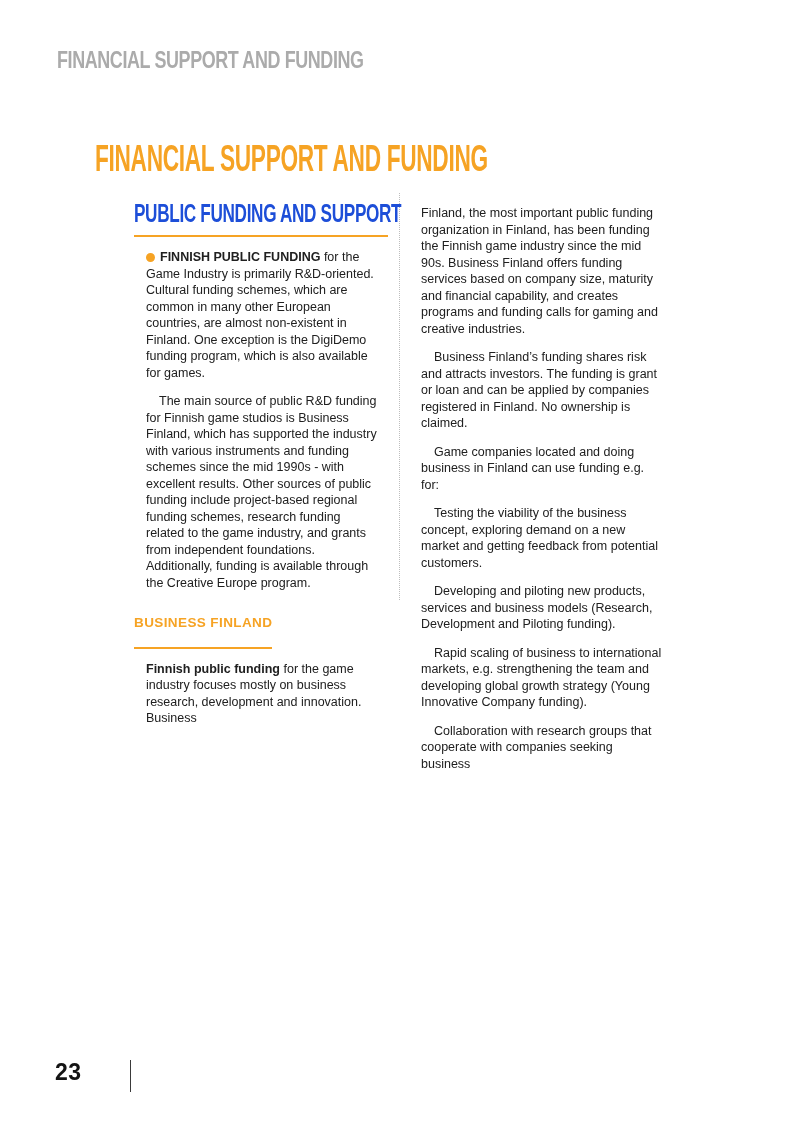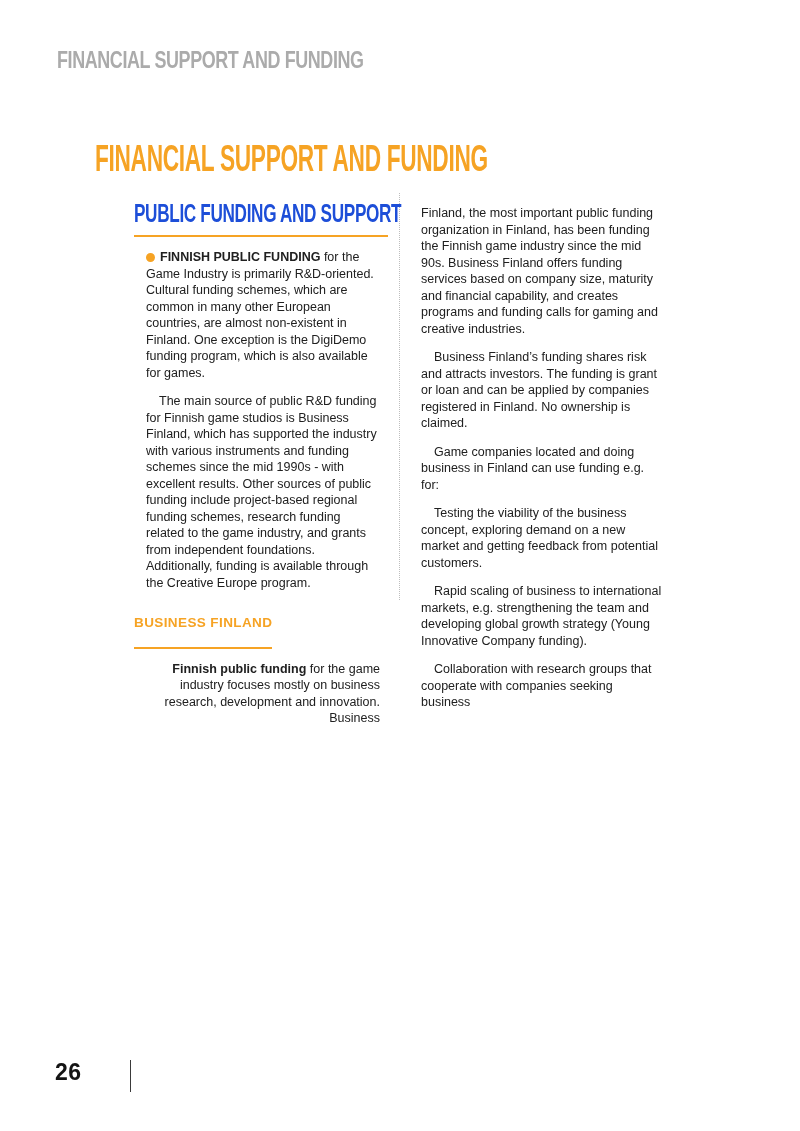--- a/index.html
+++ b/index.html
@@ -54,21 +54,21 @@
   .bullet {
     display: inline-block; width: 9px; height: 9px; border-radius: 50%;
     background: #f6a324; margin-right: 5px; vertical-align: -0.5px;
   }
 
   .subheading {
     display: inline-block; color: #f6a324; font-weight: bold; font-size: 13.5px;
     letter-spacing: 0.4px; margin-top: 12px; padding-bottom: 15px;
     border-bottom: 2px solid #f6a324;
   }
-  .sub-para { margin-top: 6px; text-align: right; }
+  .sub-para { margin-top: 6px; }
 
   
   .footer-pagenum {
     position: absolute; left: 55px; top: 1059px; font-size: 23px; font-weight: bold;
     color: #141414; letter-spacing: 0.5px;
   }
   .footer-divider {
     position: absolute; left: 130px; top: 1060px; width: 1px; height: 32px; background: #3a3a3a;
   }
   .footer-report {
@@ -108,21 +108,22 @@
       <p class="sub-para"><strong>Finnish public funding</strong><span> for the game industry focuses mostly on business research, development and innovation. Business</span></p>
     </div>
   </div>
 
   <div class="col-right">
     <div class="body-text">
       <p>Finland, the most important public funding organization in Finland, has been funding the Finnish game industry since the mid 90s. Business Finland offers funding services based on company size, maturity and financial capability, and creates programs and funding calls for gaming and creative industries.</p>
       <p class="indent">Business Finland’s funding shares risk and attracts investors. The funding is grant or loan and can be applied by companies registered in Finland. No ownership is claimed.</p>
       <p class="indent">Game companies located and doing business in Finland can use funding e.g. for:</p>
       <p class="indent">Testing the viability of the business concept, exploring demand on a new market and getting feedback from potential customers.</p>
+      <p class="indent">Developing and piloting new products, services and business models (Research, Development and Piloting funding).</p>
       <p class="indent">Rapid scaling of business to international markets, e.g. strengthening the team and developing global growth strategy (Young Innovative Company funding).</p>
       <p class="indent">Collaboration with research groups that cooperate with companies seeking business</p>
     </div>
   </div>
 
-  <div class="footer-pagenum">26</div>
+  <div class="footer-pagenum">23</div>
   <div class="footer-divider"></div>
 
 </div>
 
 </body></html>

